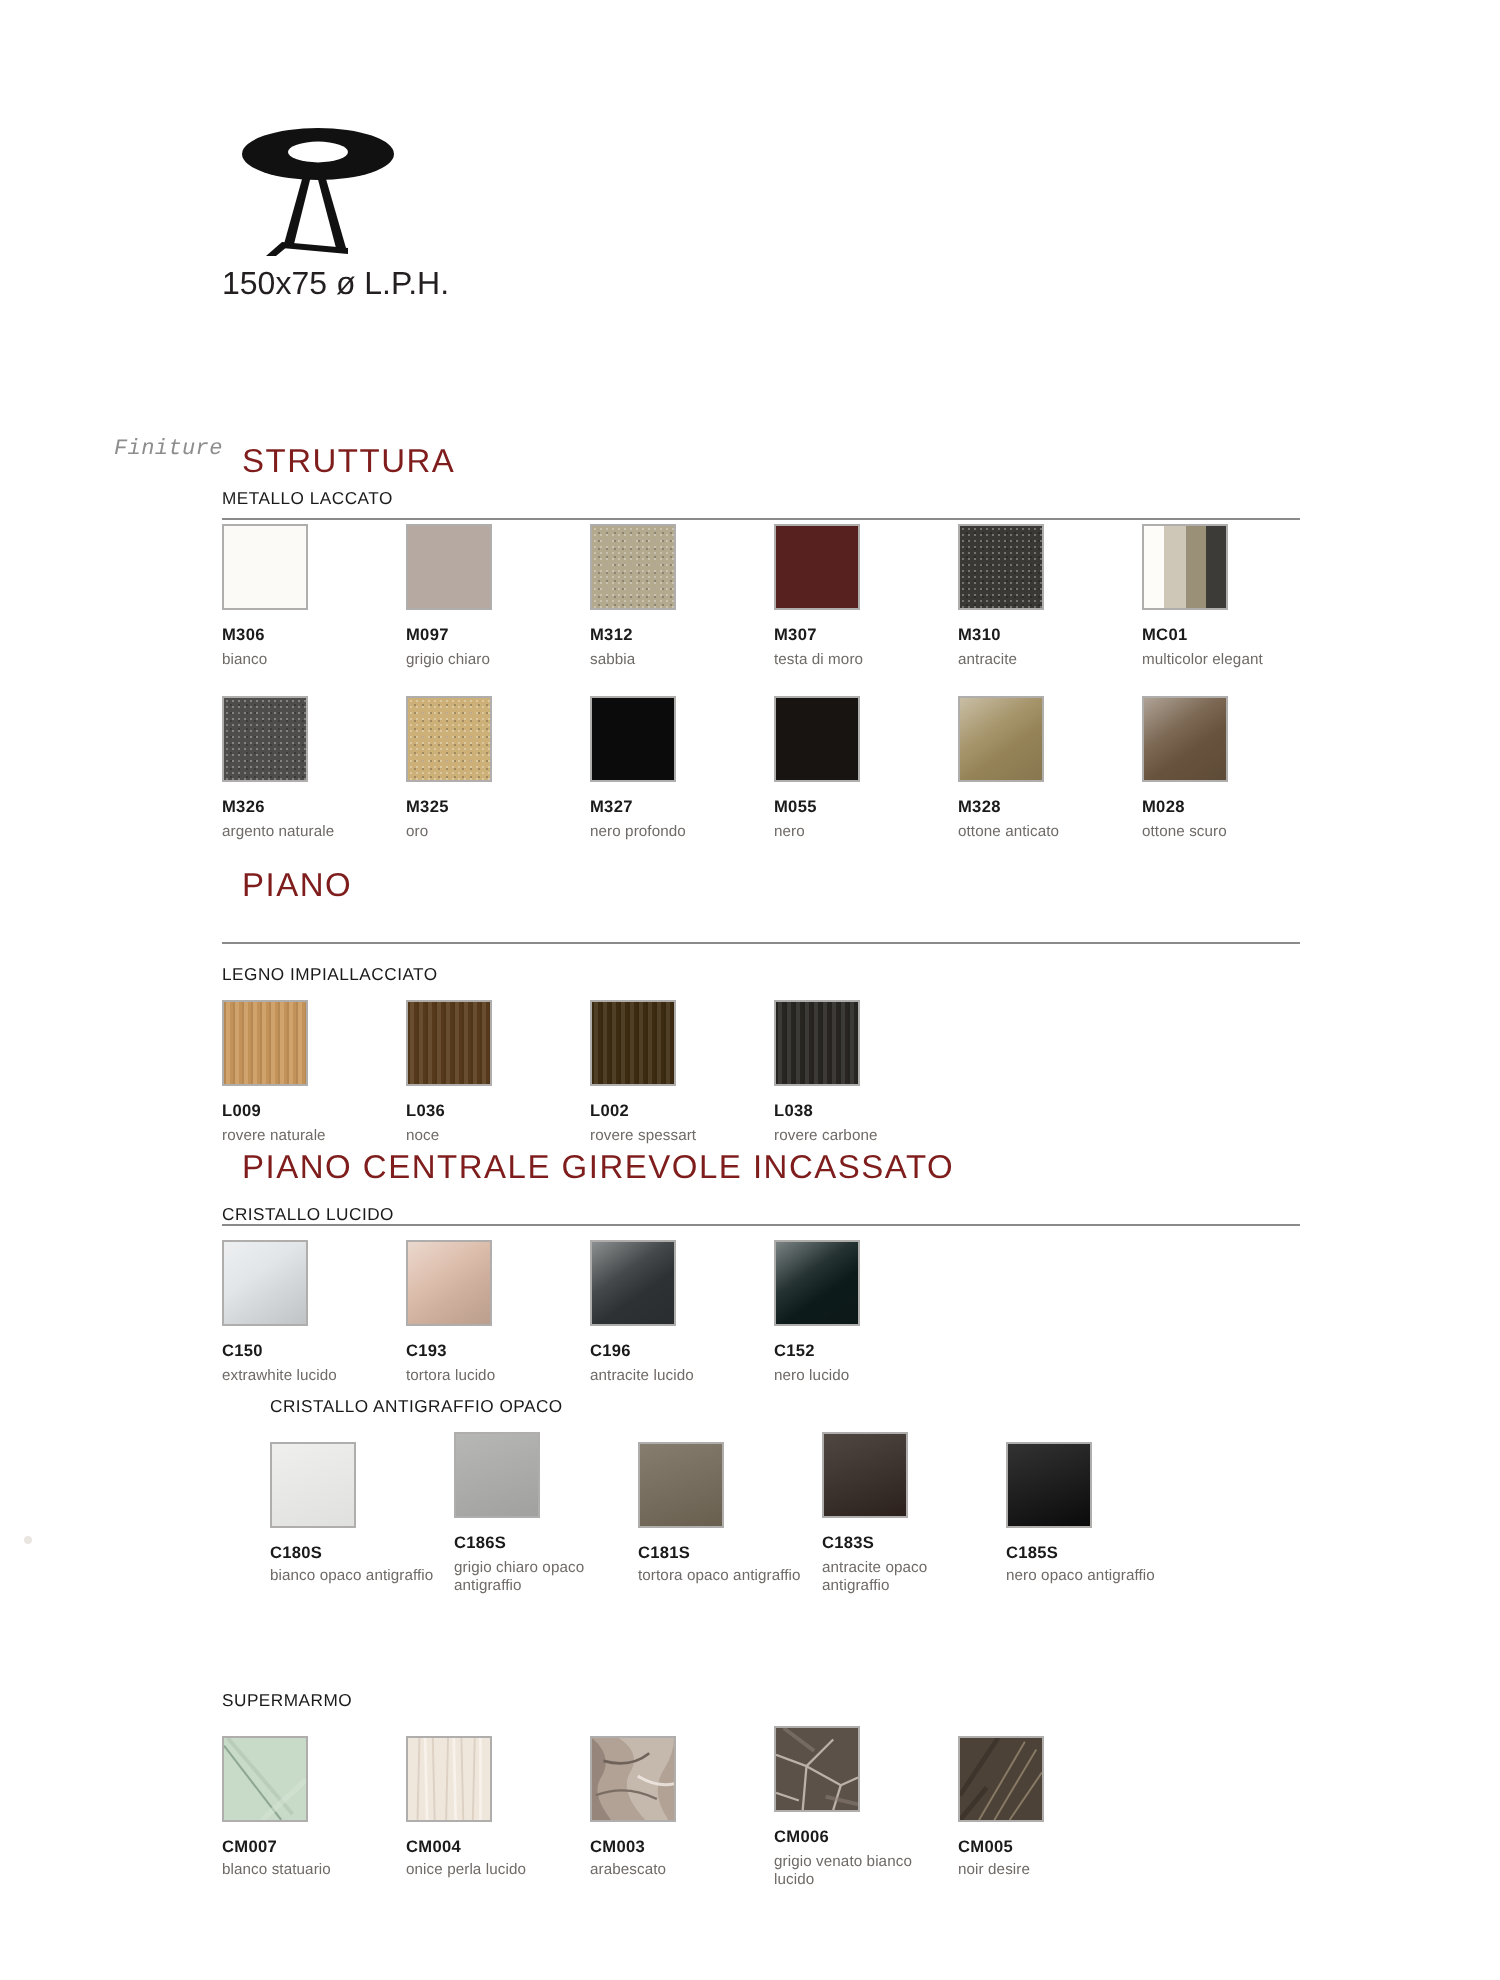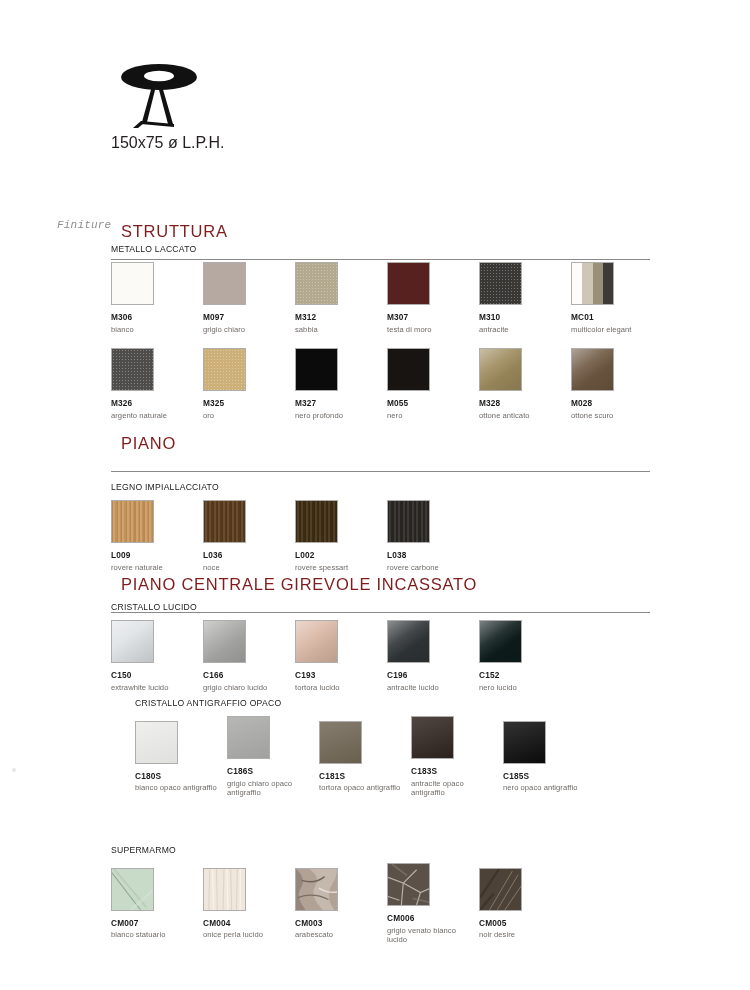--- a/index.html
+++ b/index.html
@@ -331,27 +331,20 @@
 
     <div class="group" id="grp-lucido">
       <div class="group-title">CRISTALLO LUCIDO</div>
       <div class="swatch-row">
         <div class="swatch-cell">
           <div class="swatch" style="background: rgb(223, 227, 230);">
               <span class="tex-gloss"></span>
             </div>
           <div class="swatch-code">C150</div>
           <div class="swatch-desc">extrawhite lucido</div>
-        </div>
-        <div class="swatch-cell">
-          <div class="swatch" style="background: rgb(168, 168, 166);">
-              <span class="tex-gloss"></span>
-            </div>
-          <div class="swatch-code">C166</div>
-          <div class="swatch-desc">grigio chiaro lucido</div>
         </div>
         <div class="swatch-cell">
           <div class="swatch" style="background: rgb(218, 184, 165);">
               <span class="tex-gloss"></span>
             </div>
           <div class="swatch-code">C193</div>
           <div class="swatch-desc">tortora lucido</div>
         </div>
         <div class="swatch-cell">
           <div class="swatch" style="background: rgb(47, 52, 54);">

